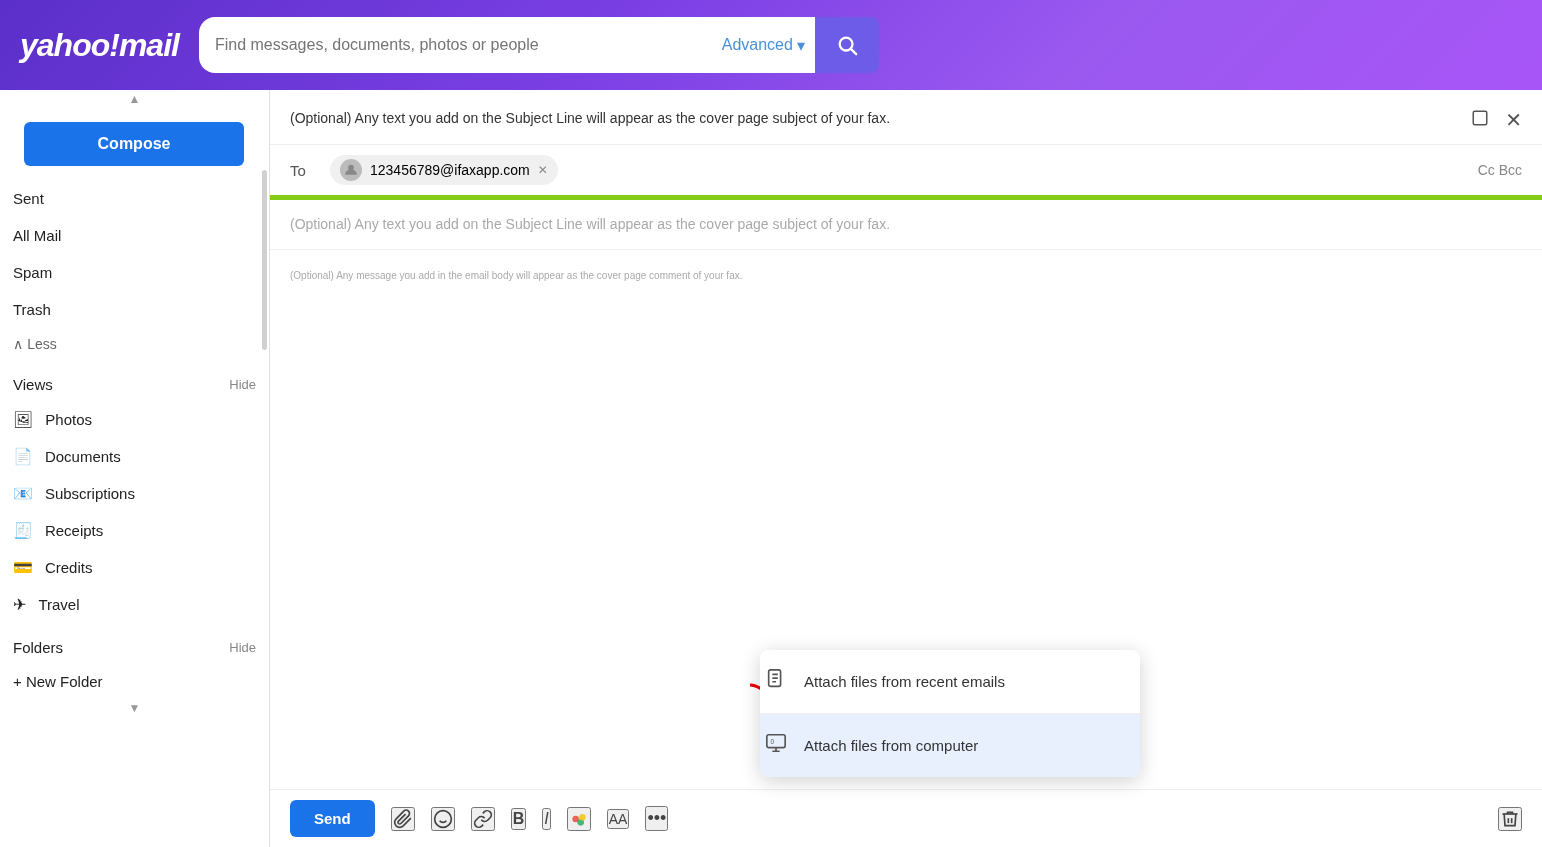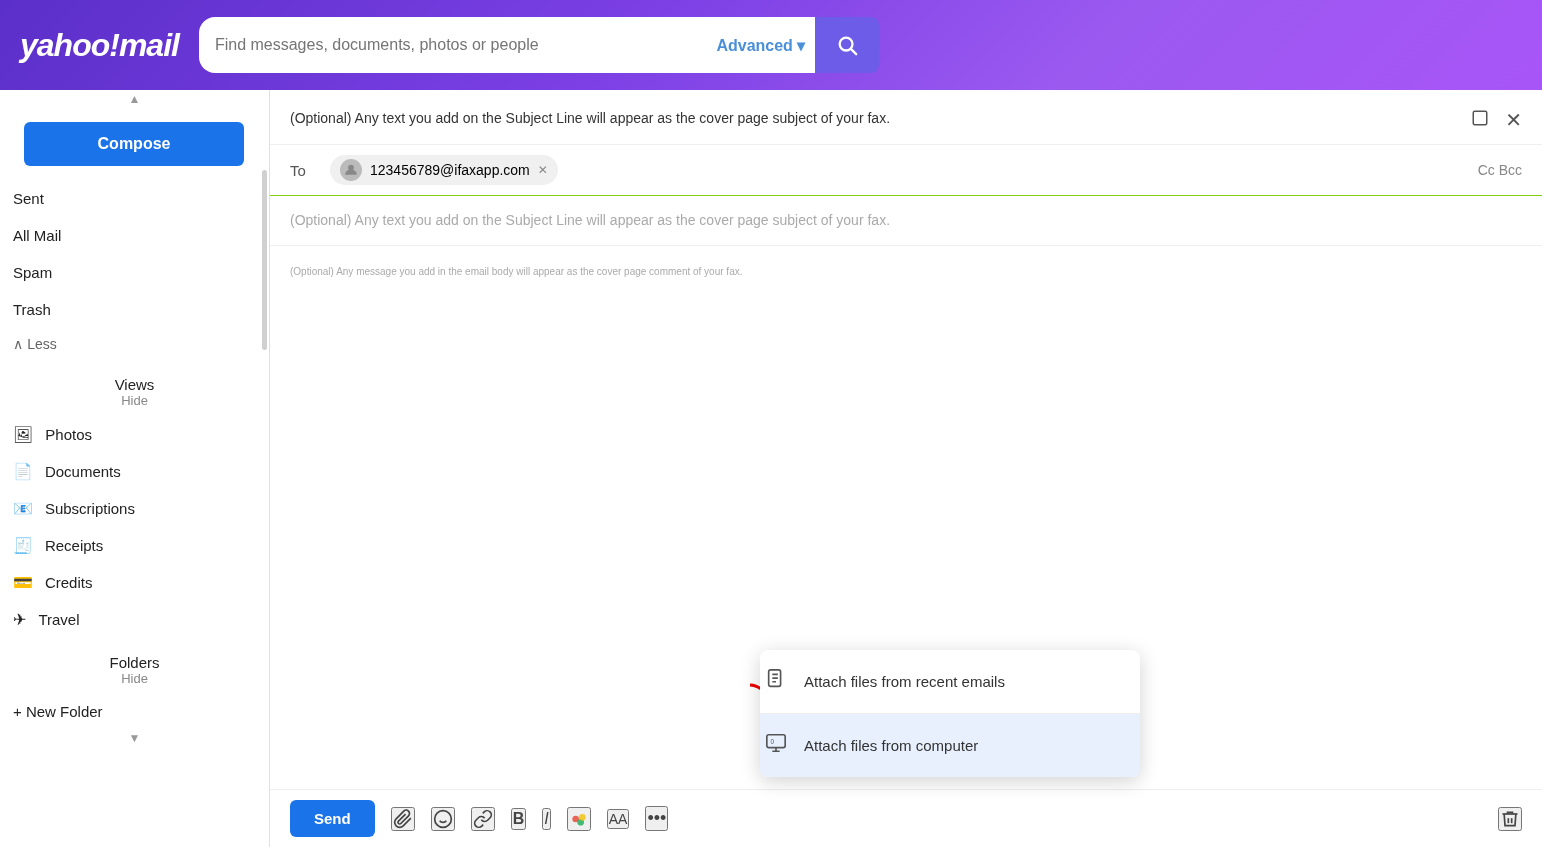--- a/index.html
+++ b/index.html
@@ -42,24 +42,24 @@
       border: none;
       outline: none;
       font-size: 16px;
       color: #999;
       background: transparent;
     }
 
     .advanced-btn {
       color: #4a90d9;
       font-size: 16px;
-      font-weight: 700;
-      cursor: pointer;
-      display: flex;
-      align-items: flex-end;
+      font-weight: 400;
+      cursor: pointer;
+      display: flex;
+      align-items: flex-start;
       gap: 4px;
       white-space: nowrap;
       border: none;
       background: transparent;
     }
 
     .search-icon-btn {
       background: #6c5ce7;
       border: none;
       border-radius: 0 8px 8px 0;
@@ -117,21 +117,20 @@
       gap: 10px;
     }
 
     .nav-section {
       display: flex;
       justify-content: space-between;
       align-items: center;
       padding: 16px 10px 8px;
       font-size: 15px;
       color: #222;
-      flex-direction: column;
     }
 
     .nav-section .hide-link {
       color: #888;
       font-size: 13px;
       cursor: pointer;
     }
 
     .nav-collapse {
       padding: 8px 10px;
@@ -177,21 +176,21 @@
     .compose-header-actions {
       display: flex;
       gap: 16px;
       align-items: center;
     }
 
     .to-row {
       display: flex;
       align-items: center;
       padding: 10px 20px;
-      border-bottom: 1px solid #84cc16;
+      border-bottom: 5px solid #84cc16;
       gap: 12px;
     }
 
     .to-label {
       font-size: 15px;
       color: #555;
       width: 28px;
     }
 
     .recipient-chip {

